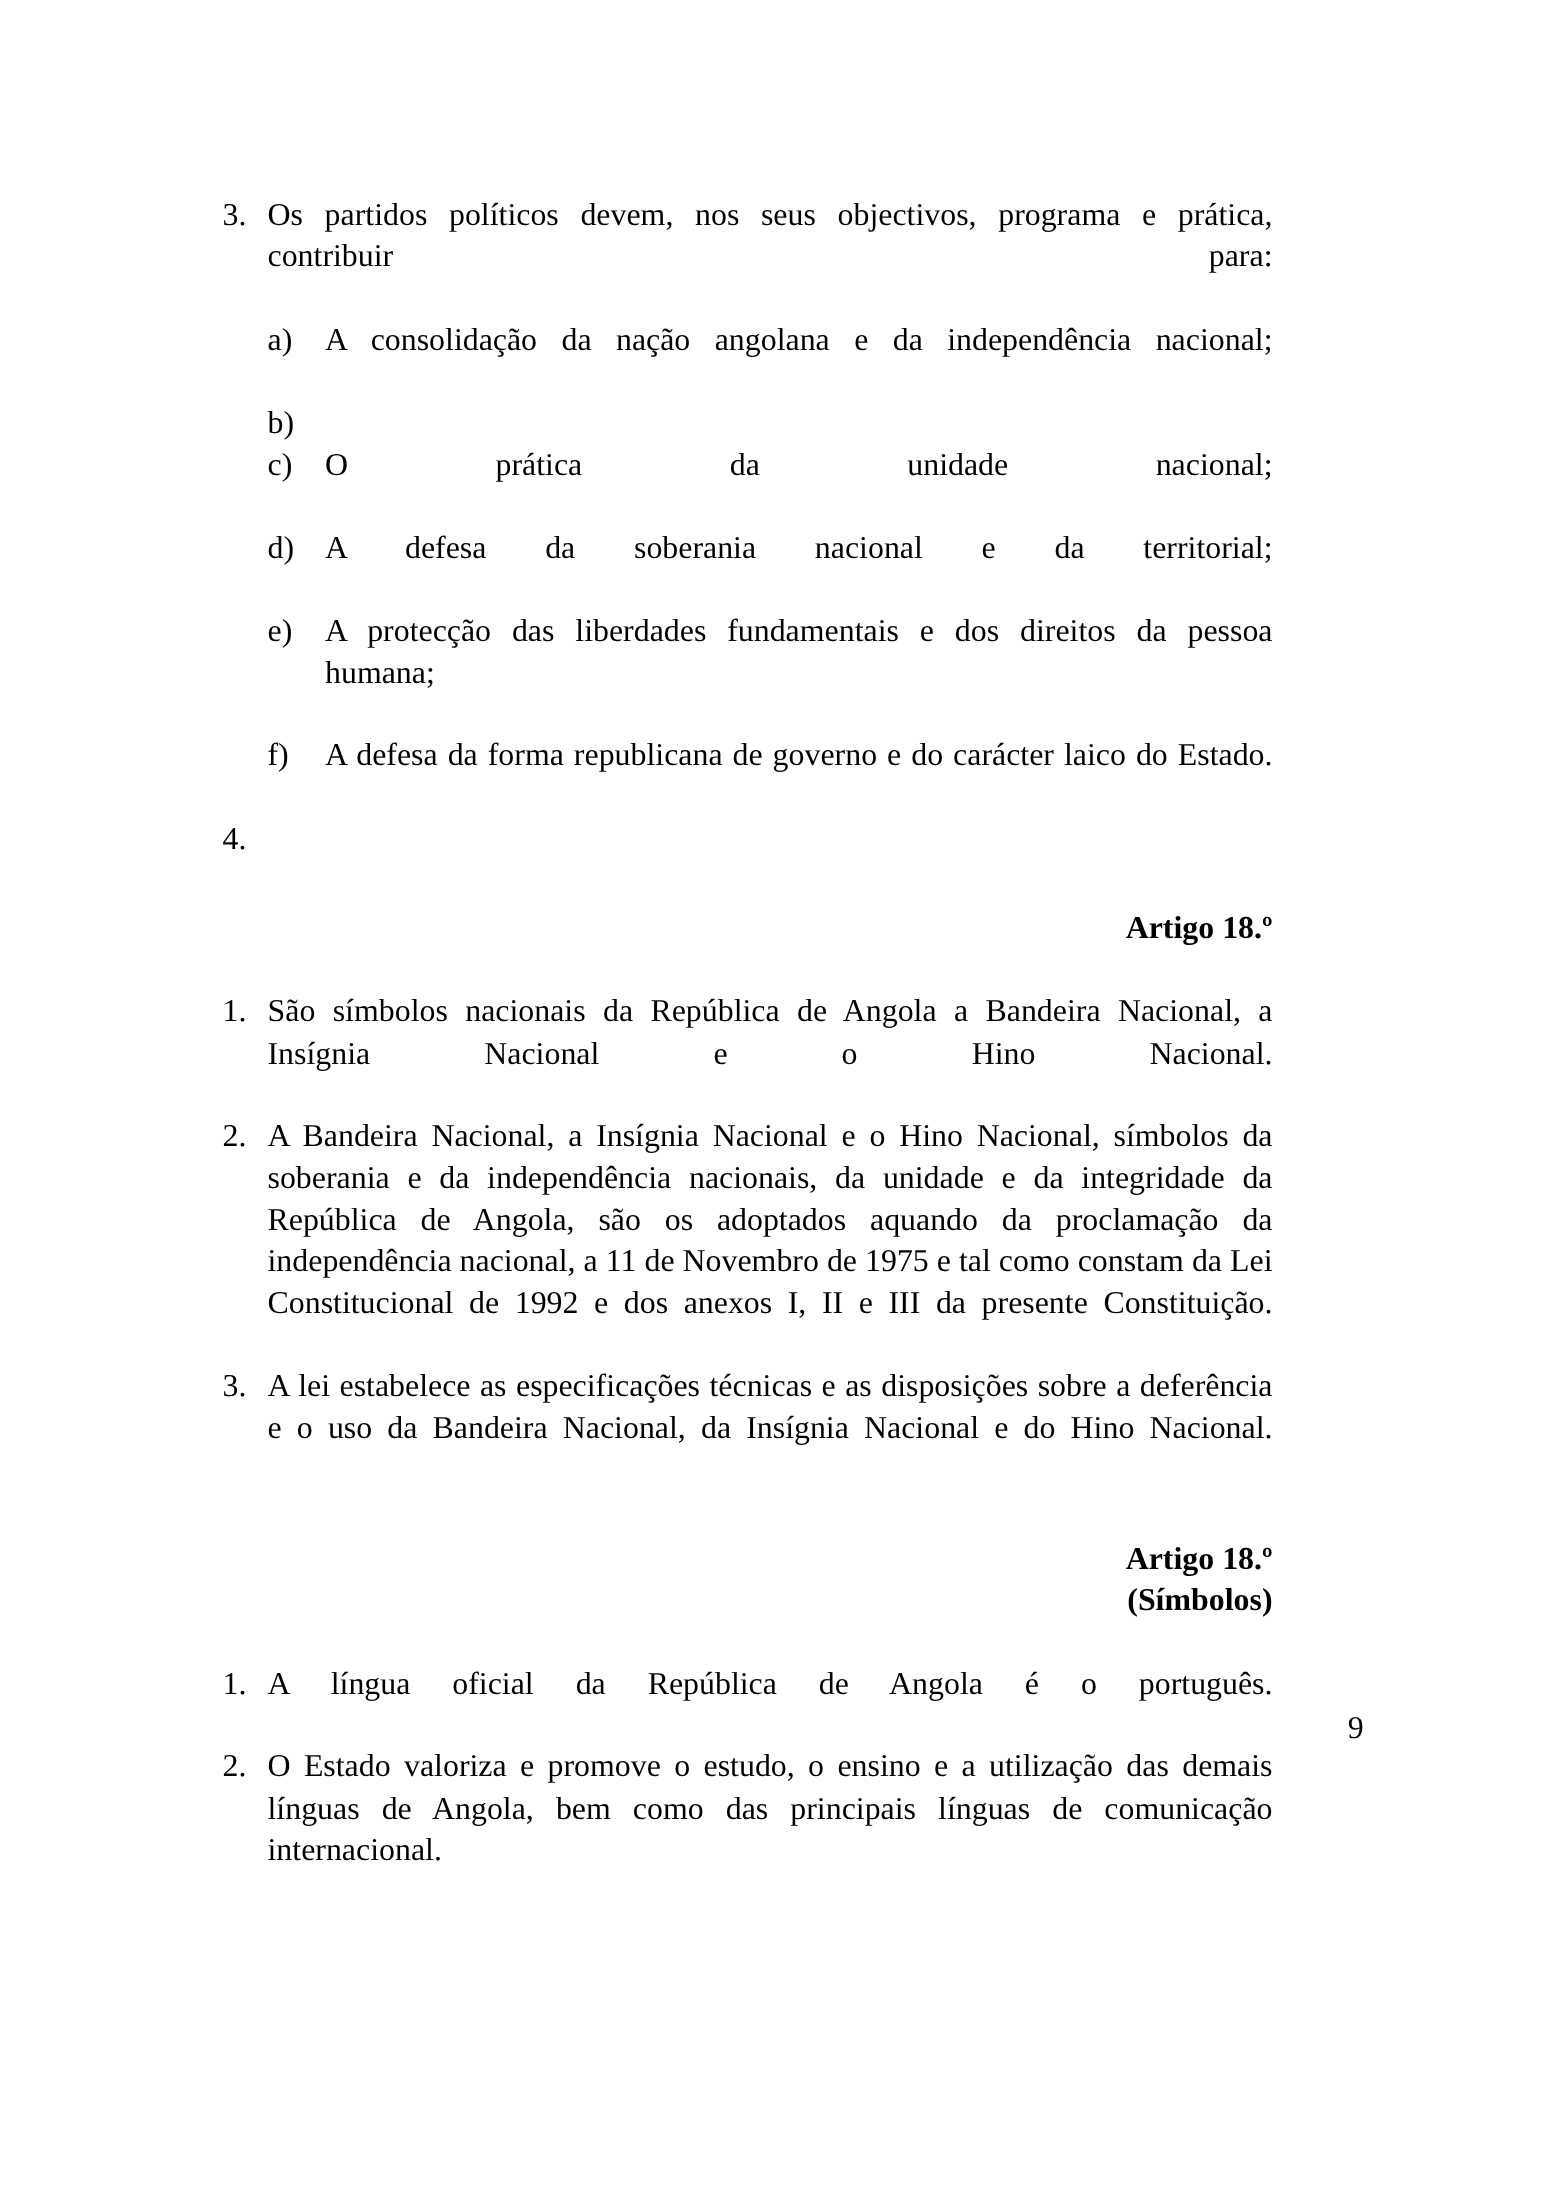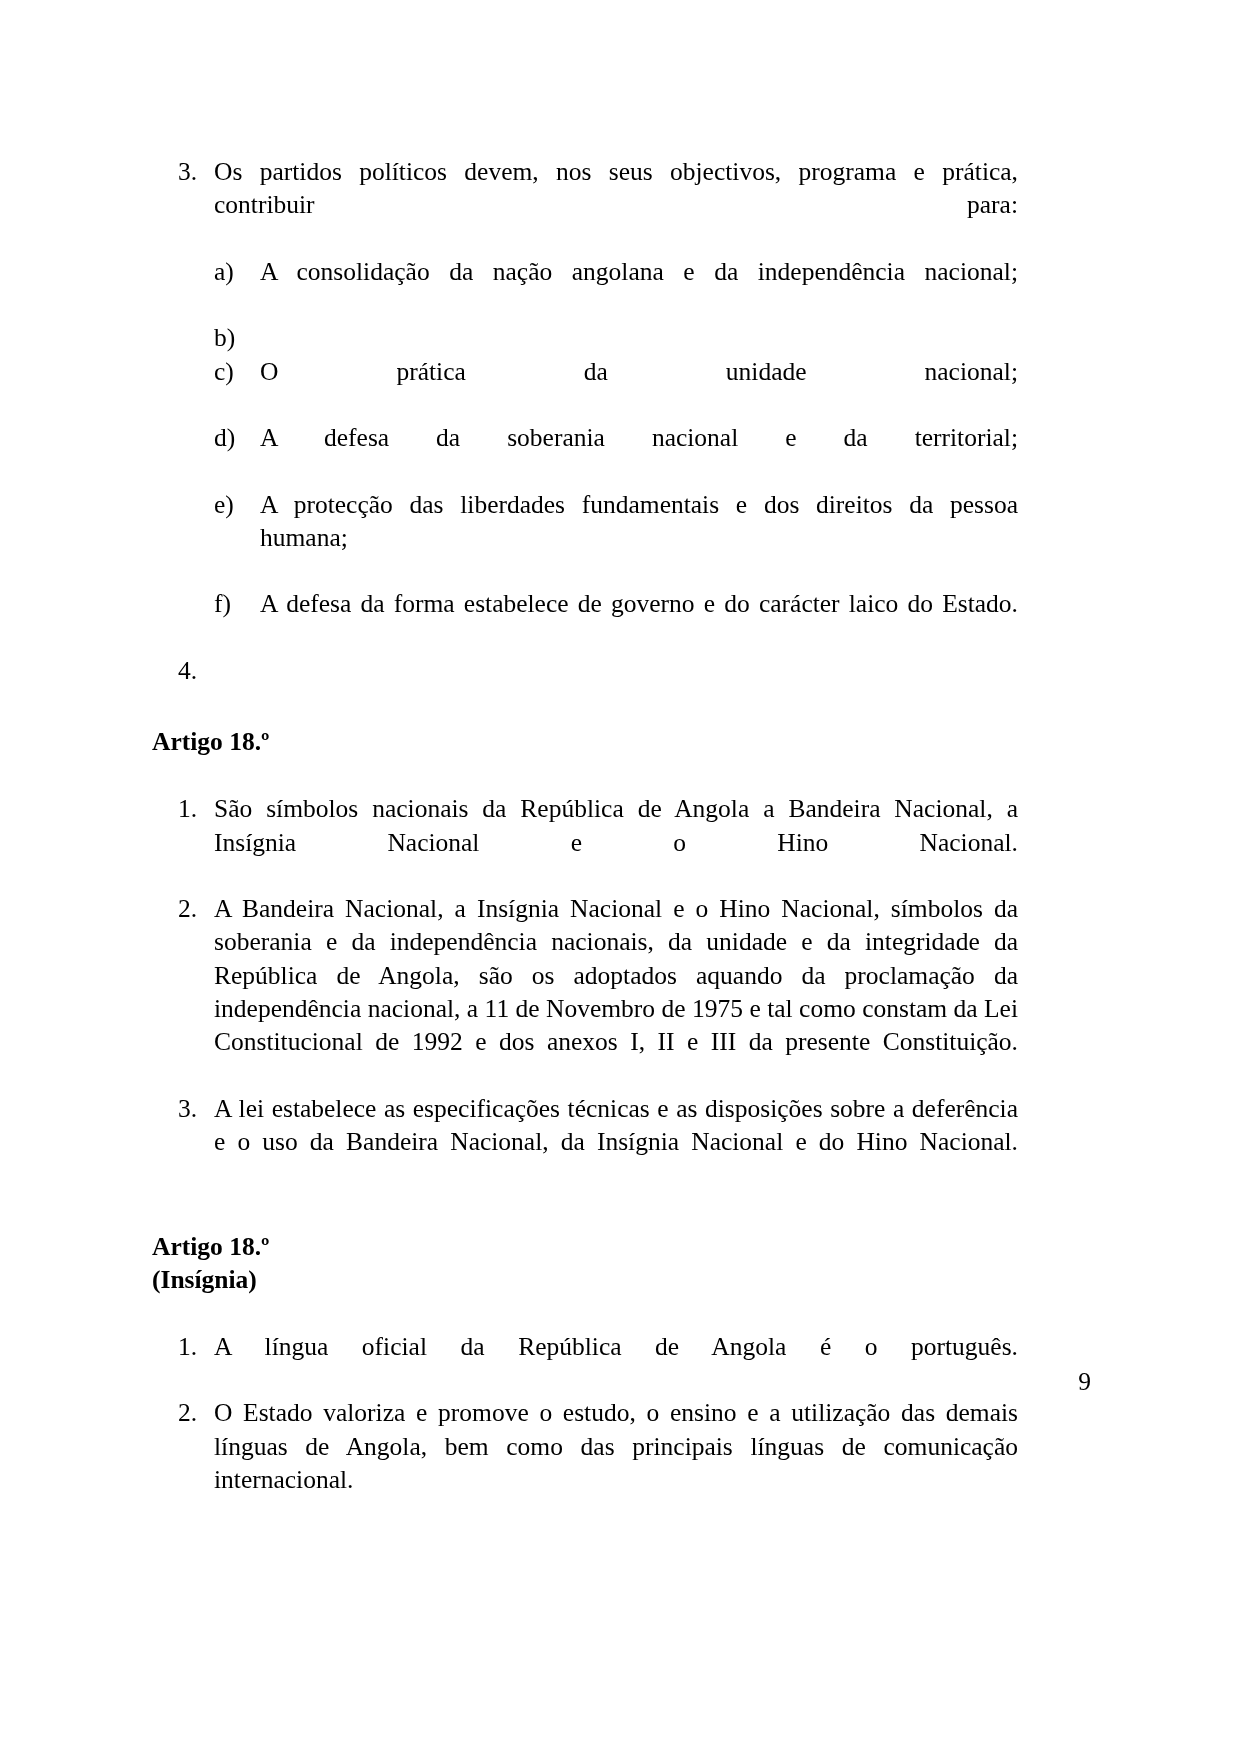--- a/index.html
+++ b/index.html
@@ -73,21 +73,21 @@
   }
   
   .alpha-nested {
     margin-left: 62px;
   }
   .alpha-nested .alpha-item {
     padding-left: 46px;
   }
   
   .article-head {
-    text-align: left;
+    text-align: right;
     font-weight: bold;
     font-size: 25.5px;
     line-height: 1.30;
   }
   .article-head .line2 {
     display: block;
   }
   
   .sp-art-before { height: 38px; }
   .sp-art-after  { height: 34px; }
@@ -136,21 +136,21 @@
         <div class="alpha-item">
           <span class="marker">d)</span>
           <span>A defesa da soberania nacional e da territorial;</span>
         </div>
         <div class="alpha-item">
           <span class="marker">e)</span>
           <span>A protecção das liberdades fundamentais e dos direitos da pessoa humana;</span>
         </div>
         <div class="alpha-item">
           <span class="marker">f)</span>
-          <span>A defesa da forma estabelece de governo e do carácter laico do Estado.</span>
+          <span>A defesa da forma republicana de governo e do carácter laico do Estado.</span>
         </div>
       </div>
 
       <div class="num-item">
         <span class="marker">4.</span>
       </div>
 
     </div>
 
     <div class="sp-art-before"></div>
@@ -170,21 +170,21 @@
       </div>
       <div class="num-item">
         <span class="marker">3.</span>
         <span>A lei estabelece as especificações técnicas e as disposições sobre a deferência e o uso da Bandeira Nacional, da Insígnia Nacional e do Hino Nacional.</span>
       </div>
     </div>
 
     <div class="sp-art-before"></div>
     <div class="article-head">
       <span>Artigo 18.º</span>
-      <span class="line2">(Insígnia)</span>
+      <span class="line2">(Símbolos)</span>
     </div>
     <div class="sp-art-after"></div>
 
     <div class="num-list">
       <div class="num-item">
         <span class="marker">1.</span>
         <span>A língua oficial da República de Angola é o português.</span>
       </div>
       <div class="num-item">
         <span class="marker">2.</span>

